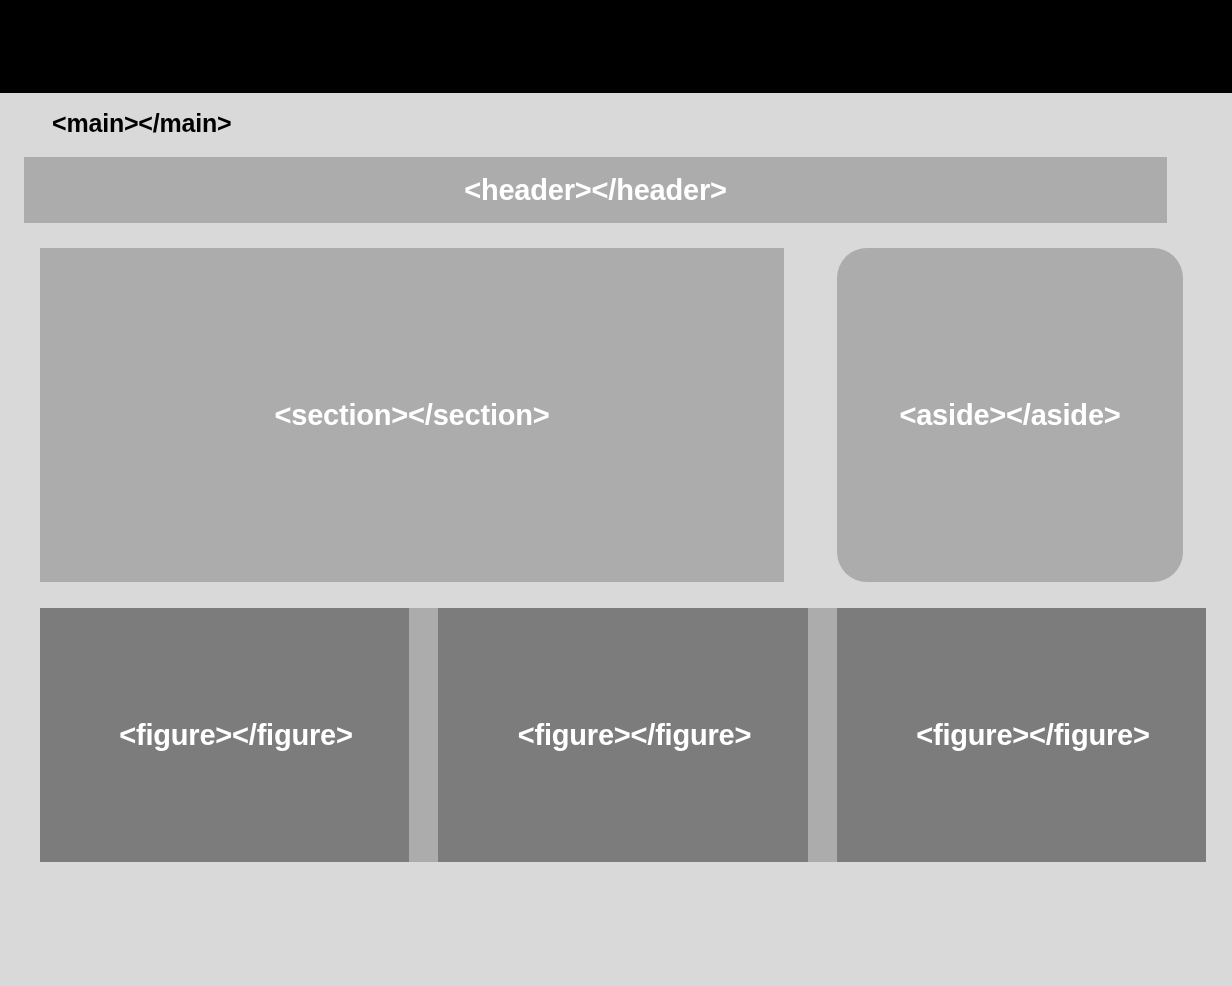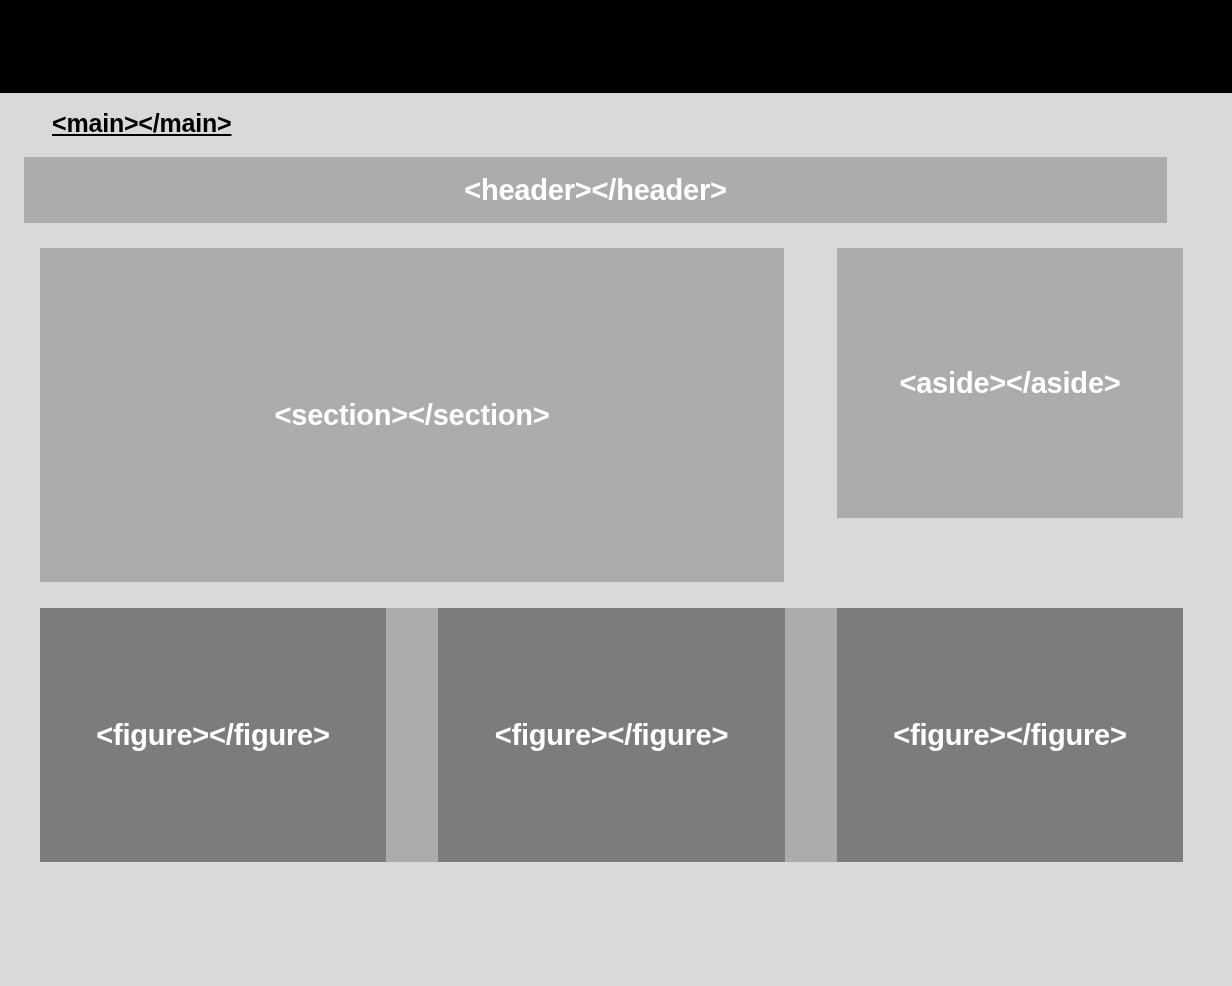--- a/index.html
+++ b/index.html
@@ -38,21 +38,20 @@
   
   .main-label {
     position: absolute;
     left: 52px;
     top: 16px;
     font-size: 25px;
     font-weight: bold;
     color: #000000;
     letter-spacing: -0.2px;
     white-space: nowrap;
-    text-decoration: underline;
   }
 
   
   .block {
     position: absolute;
     display: flex;
     align-items: center;
     justify-content: center;
     color: #ffffff;
     font-weight: bold;
@@ -74,21 +73,22 @@
   .section-block {
     left: 40px;
     top: 155px;
     width: 744px;
     height: 334px;
   }
   .aside-block {
     left: 837px;
     top: 155px;
     width: 346px;
-    height: 270px;
+    height: 334px;
+    border-radius: 30px;
   }
 
   
   .figure-row {
     position: absolute;
     left: 40px;
     top: 515px;
     width: 1143px;
     height: 254px;
     background: #acacac;
@@ -99,20 +99,21 @@
     height: 254px;
     display: flex;
     align-items: center;
     justify-content: center;
     background: #7c7c7c;
     color: #ffffff;
     font-weight: bold;
     font-size: 29px;
     letter-spacing: -0.2px;
     white-space: nowrap;
+    padding-left: 23px;
   }
   .fig-1 { left: 0px;   width: 346px; }
   .fig-2 { left: 398px; width: 347px; }
   .fig-3 { left: 797px; width: 346px; }
 
   
   .footer-band {
     left: 40px;
     top: 792px;
     width: 1143px;

